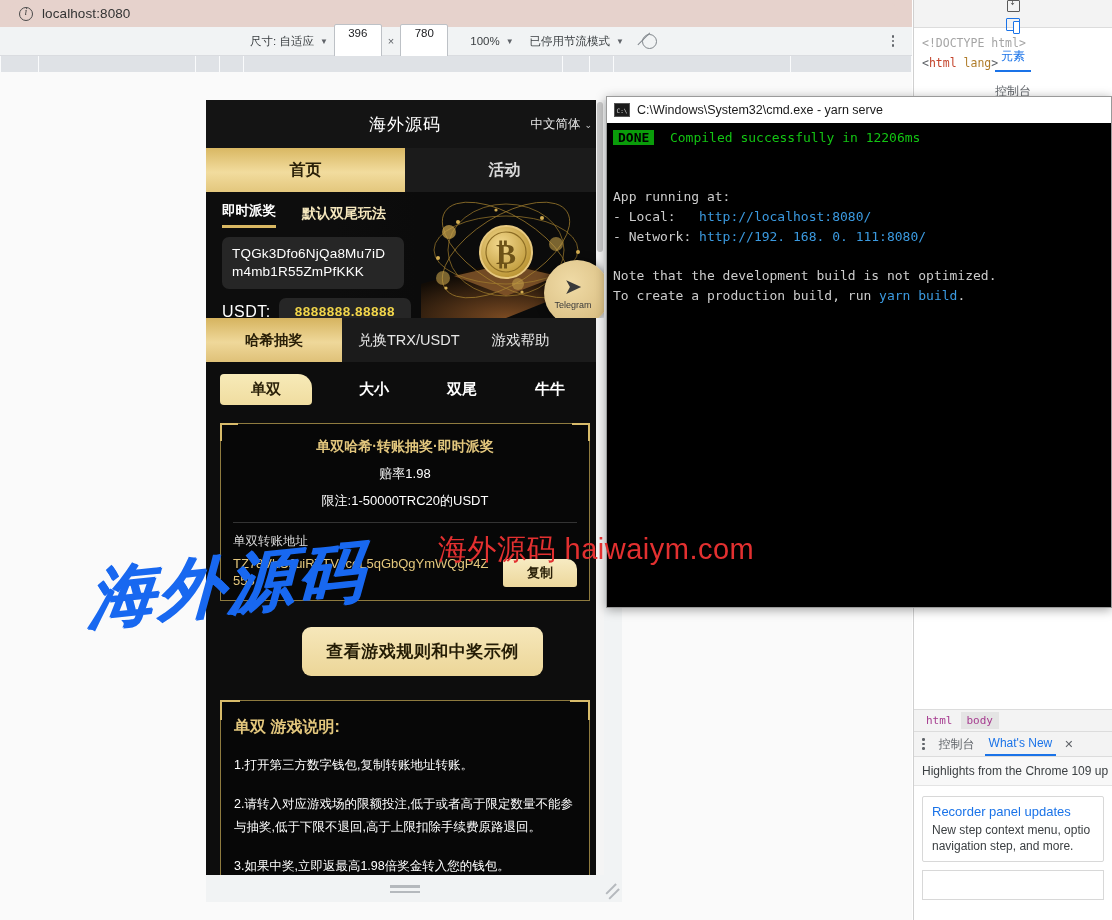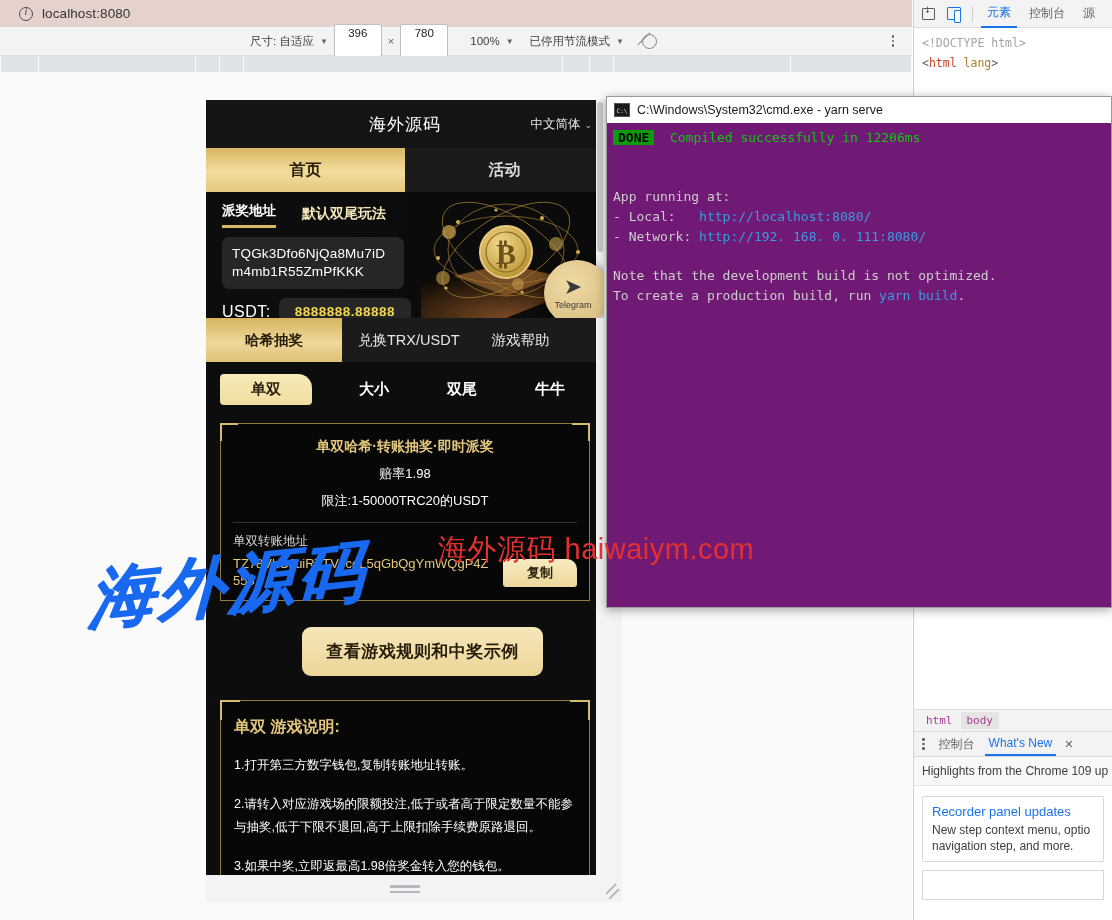--- a/index.html
+++ b/index.html
@@ -236,21 +236,21 @@
     text-shadow: 1px 1px 0 #1868f0;
   }
   .wm-red {
     position: absolute; left: 438px; top: 530px; z-index: 40;
     font-size: 29px; color: #e33030; letter-spacing: .5px; pointer-events: none;
   }
 
   
   .cmd-win {
     position: absolute; left: 606px; top: 96px; width: 506px; height: 512px;
-    background: #701a75; border: 1px solid #9a9a9a; z-index: 30;
+    background: #000000; border: 1px solid #9a9a9a; z-index: 30;
     box-shadow: 0 2px 10px rgba(0,0,0,.35);
   }
   .cmd-title {
     height: 26px; background: #ffffff; display: flex; align-items: center;
     padding-left: 7px; gap: 7px;
   }
   .cmd-icon {
     width: 16px; height: 14px; background: #1a1a1a; border: 1px solid #555;
     color: #ddd; font-size: 6px; line-height: 13px; text-align: center;
     font-family: "DejaVu Sans Mono", monospace;
@@ -266,21 +266,21 @@
   .c-white { color: #cccccc; }
   .cmd-line { white-space: pre; }
 
   
   .devtools {
     position: absolute; left: 913px; top: 0; width: 199px; height: 920px;
     background: #ffffff; border-left: 1px solid #d0d0d0; overflow: hidden;
   }
   .dt-tabbar {
     height: 28px; background: #f3f3f3; border-bottom: 1px solid #dcdcdc;
-    display: flex; align-items: center; gap: 6px; padding: 0 4px;
+    display: flex; align-items: center; gap: 6px; padding: 0 4px; flex-direction: column;
   }
   .dt-icon-btn { width: 20px; height: 20px; display: flex; align-items: center; justify-content: center; }
   .cursor-box {
     width: 13px; height: 12px; border: 1.4px solid #5a5a5a; border-radius: 1px; position: relative;
   }
   .cursor-box::after {
     content: "➚"; position: absolute; left: 1px; top: -4px; font-size: 9px;
     color: #5a5a5a; transform: rotate(135deg);
   }
   .device-btn {
@@ -442,21 +442,21 @@
               <circle cx="368" cy="82" r="5" fill="#c5a04a" opacity="0.5"></circle>
             </g>
             <circle cx="300" cy="60" r="26" fill="url(#gcoin)" stroke="#e7c980" stroke-width="2"></circle>
             <circle cx="300" cy="60" r="20" fill="none" stroke="#8d6d24" stroke-width="1.2"></circle>
             <text x="300" y="72" text-anchor="middle" font-size="30" fill="#6d5218" font-family="Liberation Serif, serif" font-weight="bold">₿</text>
           </svg>
           <div class="hero-left-fade"></div>
 
           <div class="addr-block">
             <div class="addr-tabs">
-              <span class="addr-tab sel">派奖地址</span>
+              <span class="addr-tab sel">即时派奖</span>
               <span class="addr-tab alt">默认双尾玩法</span>
             </div>
             <div class="addr-box">TQGk3Dfo6NjQa8Mu7iDm4mb1R55ZmPfKKK</div>
             <div class="usdt-row">
               <span class="usdt-label">USDT:</span>
               <span class="usdt-val-box">8888888.88888</span>
             </div>
           </div>
 
           <div class="tg-btn">

